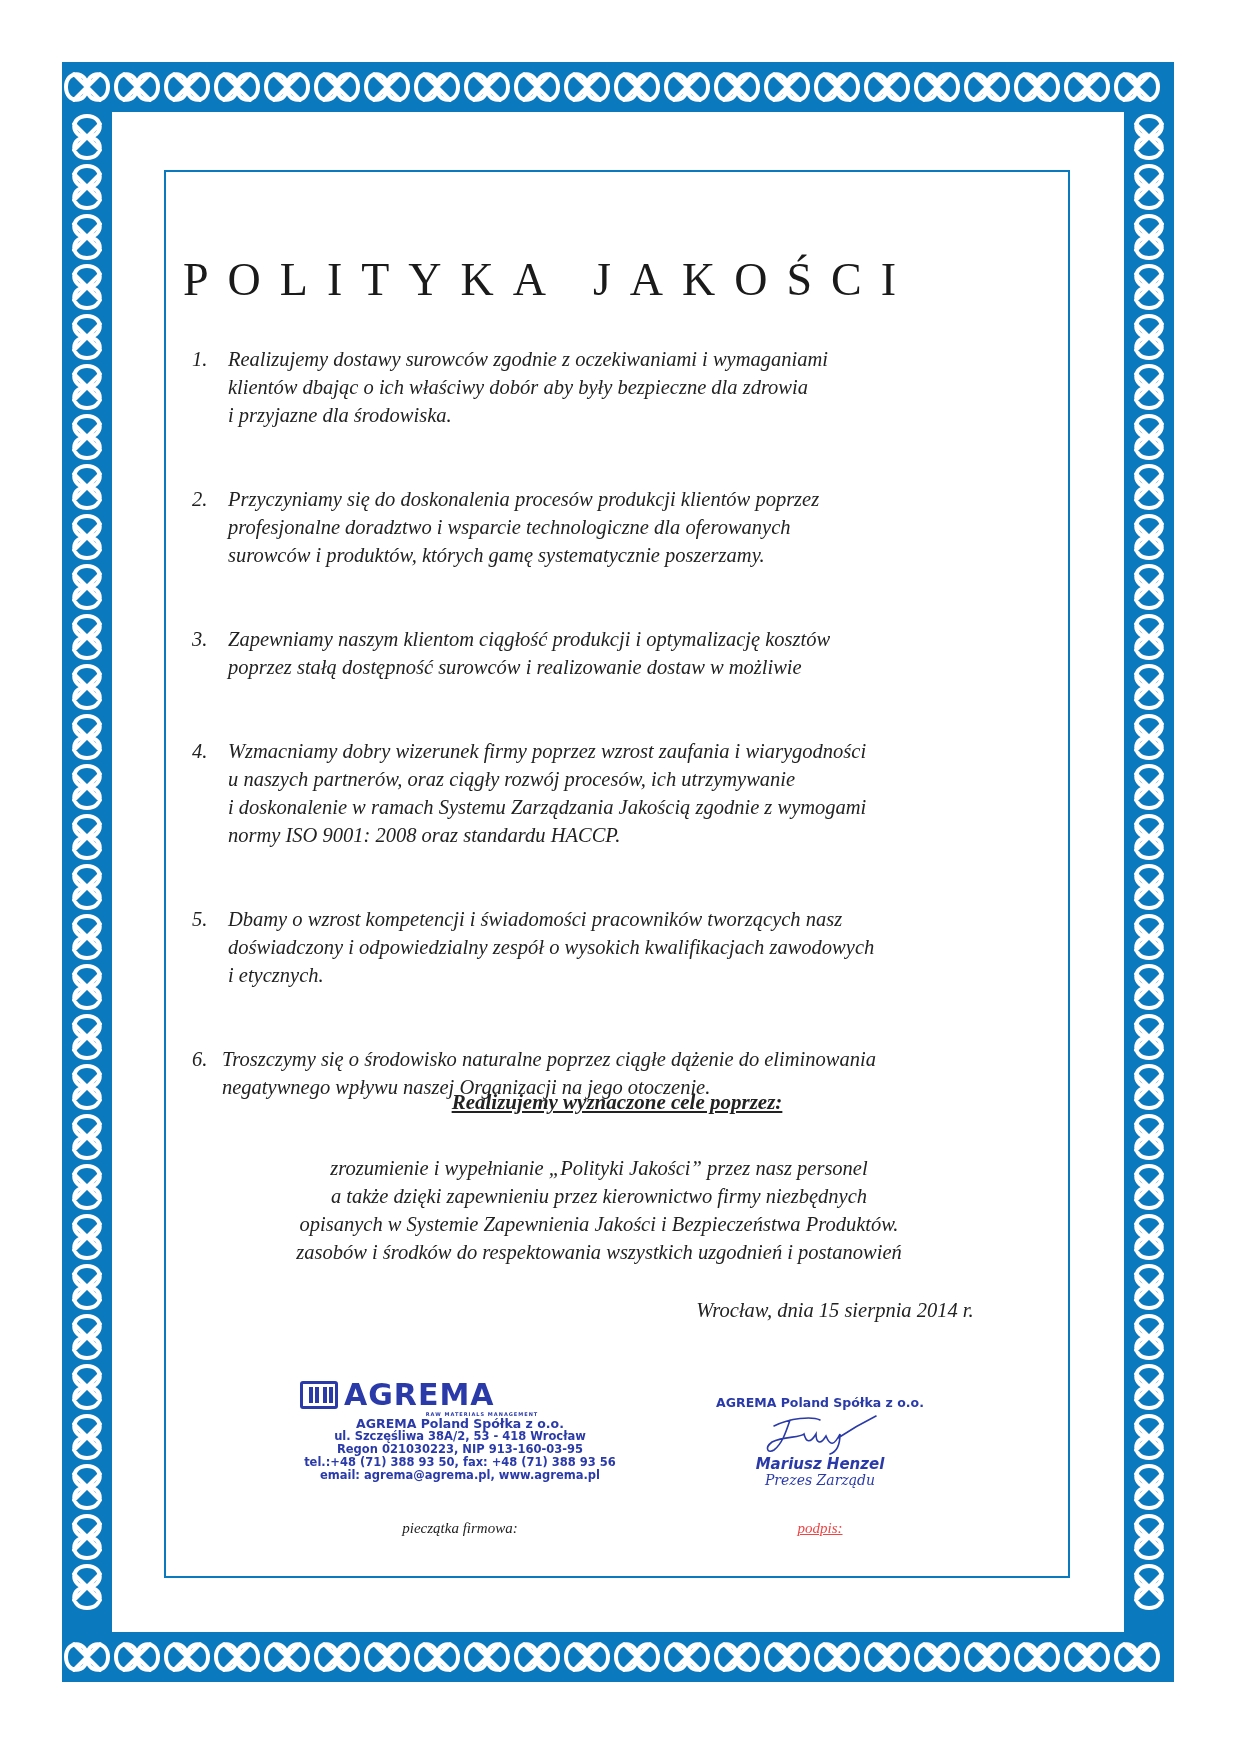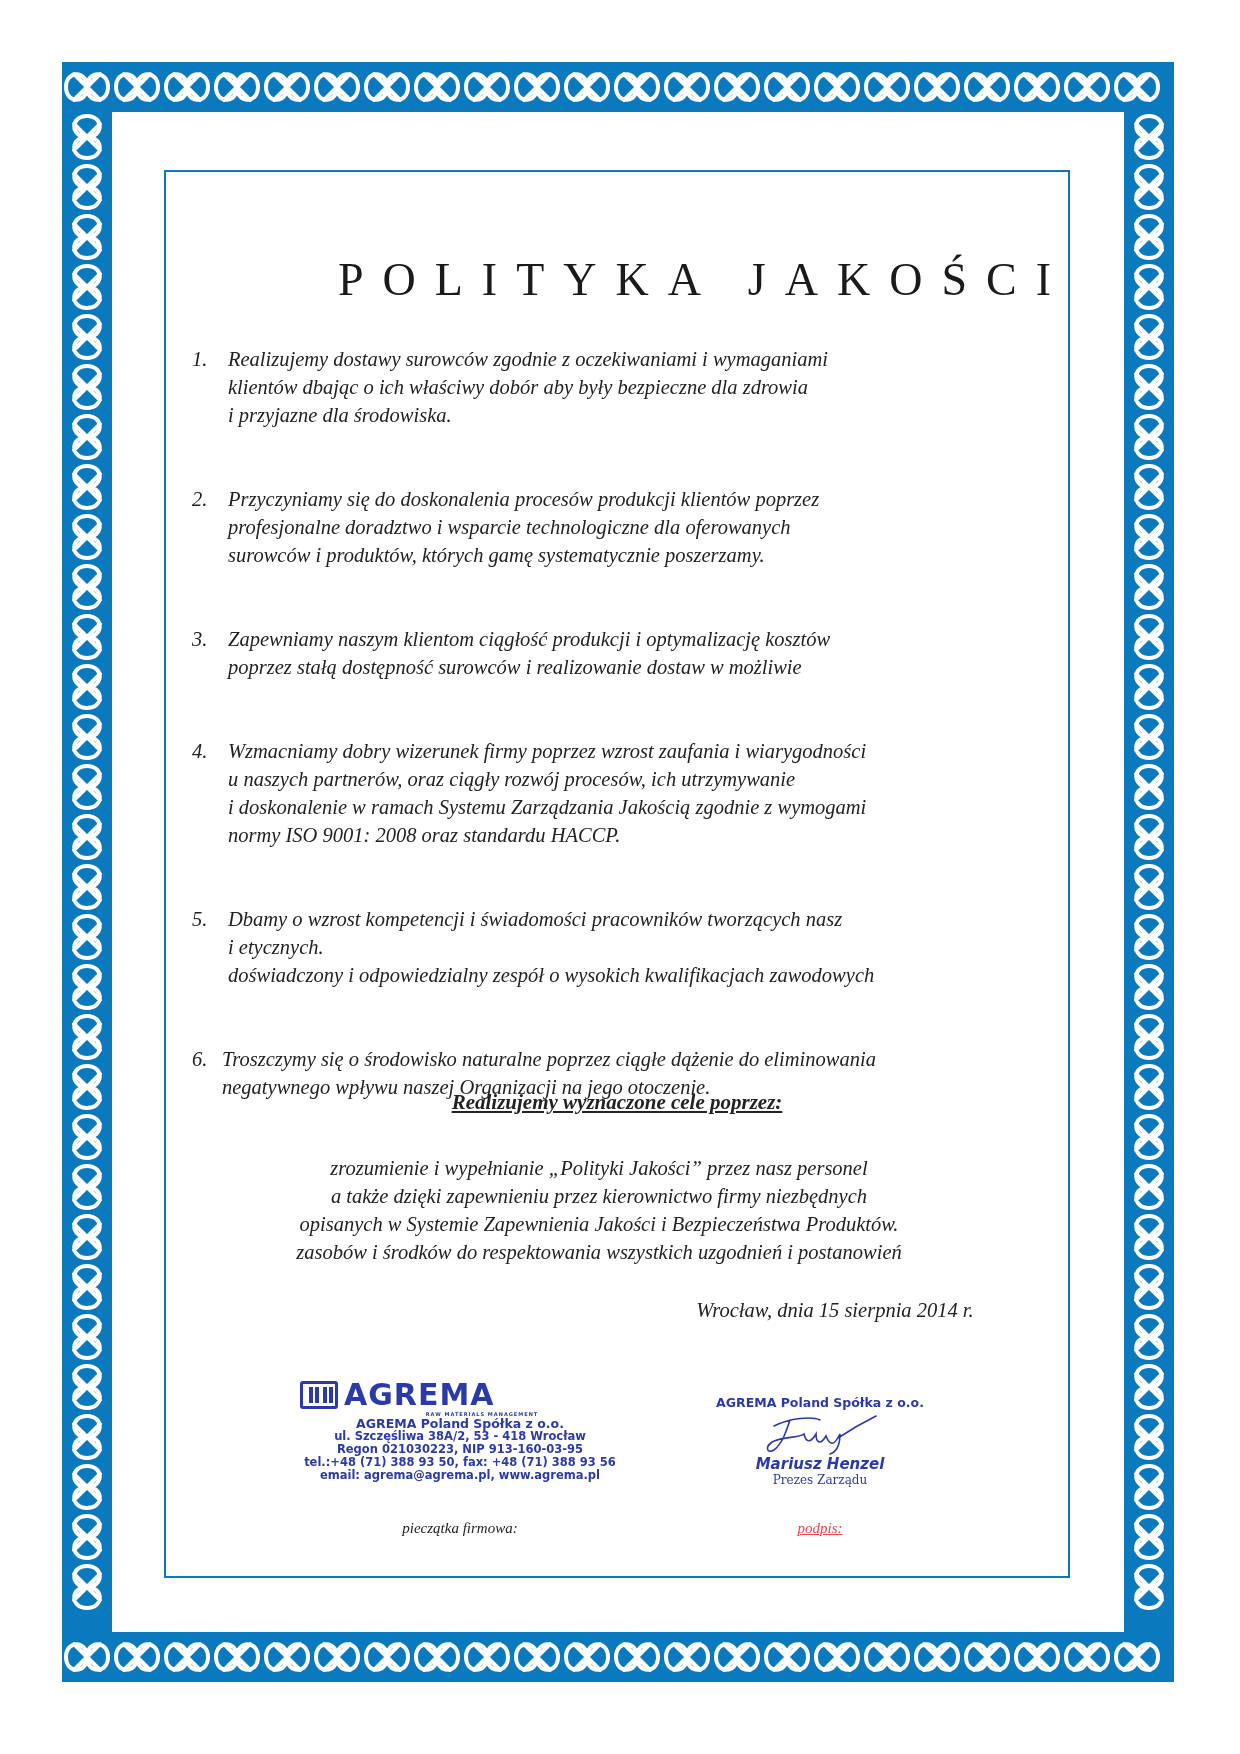--- a/index.html
+++ b/index.html
@@ -8,21 +8,21 @@
 
   .border-outer { position: absolute; left: 62px; top: 62px; width: 1112px; height: 1620px;
                   background: #0b79be; }
   .border-inner-white { position: absolute; left: 112px; top: 112px; width: 1012px; height: 1520px;
                         background: #ffffff; }
   .knot-svg { position: absolute; left: 62px; top: 62px; width: 1112px; height: 1620px; pointer-events: none; }
 
   .frame { position: absolute; left: 164px; top: 170px; width: 906px; height: 1408px;
            border: 2px solid #0b79be; box-sizing: border-box; }
 
-  .title { position: absolute; left: 164px; top: 222px; width: 906px; text-align: right;
+  .title { position: absolute; left: 164px; top: 222px; width: 906px; text-align: left;
            font-family: "Liberation Serif", "DejaVu Serif", serif; font-size: 46px;
            letter-spacing: 19px; color: #1a1a1a; font-weight: normal; padding-left: 19px; box-sizing: border-box; }
 
   .items { position: absolute; left: 192px; top: 345px; width: 860px; margin: 0; padding: 0; list-style: none; }
   .item { position: relative; padding-left: 36px; font-style: italic; font-size: 20.5px; line-height: 28px;
           font-family: "Liberation Serif", "DejaVu Serif", serif; color: #222; }
   .item .num { position: absolute; left: 0; top: 0; }
   .item .line { display: block; white-space: nowrap; }
   .item + .item { margin-top: 56px; }
   #item-6 { padding-left: 30px; }
@@ -48,21 +48,21 @@
   .logo-text { font-size: 30px; font-weight: bold; letter-spacing: 1px; color: #2a3aa8; line-height: 30px; }
   .logo-tag { font-size: 5px; font-weight: bold; letter-spacing: 1px; margin-left: 44px; margin-top: 1px; }
   .stamp-line { font-size: 11.5px; font-weight: bold; line-height: 13px; white-space: nowrap; }
   .stamp-line.company { font-size: 12.5px; }
 
   .sign { position: absolute; left: 680px; top: 1395px; width: 280px; text-align: center; color: #2a3aa8;
           font-family: "DejaVu Sans", "Liberation Sans", sans-serif; }
   .sign-company { font-size: 12.5px; font-weight: bold; white-space: nowrap; }
   .signature { display: block; margin: 2px auto 0; width: 120px; height: 44px; }
   .sign-name { font-size: 15px; font-weight: bold; font-style: italic; line-height: 17px; }
-  .sign-role { font-size: 12px; font-family: "DejaVu Serif", serif; line-height: 14px; }
+  .sign-role { font-size: 14px; font-style: italic; font-family: "DejaVu Serif", serif; line-height: 14px; }
 
   .label-stamp { position: absolute; left: 300px; top: 1520px; width: 320px; text-align: center;
                  font-style: italic; font-size: 15px; font-family: "Liberation Serif", serif; color: #222; }
   .label-sign { position: absolute; left: 680px; top: 1520px; width: 280px; text-align: center;
                 font-style: italic; font-size: 15px; font-family: "Liberation Serif", serif; color: #ef4444; text-decoration: underline; }
 </style>
 </head>
 <body>
 
 <div class="border-outer"></div>
@@ -615,22 +615,22 @@
   <li class="item" id="item-4">
     <span class="num">4.</span>
     <span class="line">Wzmacniamy dobry wizerunek firmy poprzez wzrost zaufania i wiarygodności</span>
     <span class="line">u naszych partnerów, oraz ciągły rozwój procesów, ich utrzymywanie</span>
     <span class="line">i doskonalenie w ramach Systemu Zarządzania Jakością zgodnie z wymogami</span>
     <span class="line">normy ISO 9001: 2008 oraz standardu HACCP.</span>
   </li>
   <li class="item" id="item-5">
     <span class="num">5.</span>
     <span class="line">Dbamy o wzrost kompetencji i świadomości pracowników tworzących nasz</span>
+    <span class="line">doświadczony i odpowiedzialny zespół o wysokich kwalifikacjach zawodowych</span>
     <span class="line">i etycznych.</span>
-    <span class="line">doświadczony i odpowiedzialny zespół o wysokich kwalifikacjach zawodowych</span>
   </li>
   <li class="item" id="item-6">
     <span class="num">6.</span>
     <span class="line">Troszczymy się o środowisko naturalne poprzez ciągłe dążenie do eliminowania</span>
     <span class="line">negatywnego wpływu naszej Organizacji na jego otoczenie.</span>
   </li>
 </ol>
 
 <div class="subheading">Realizujemy wyznaczone cele poprzez:</div>
 

